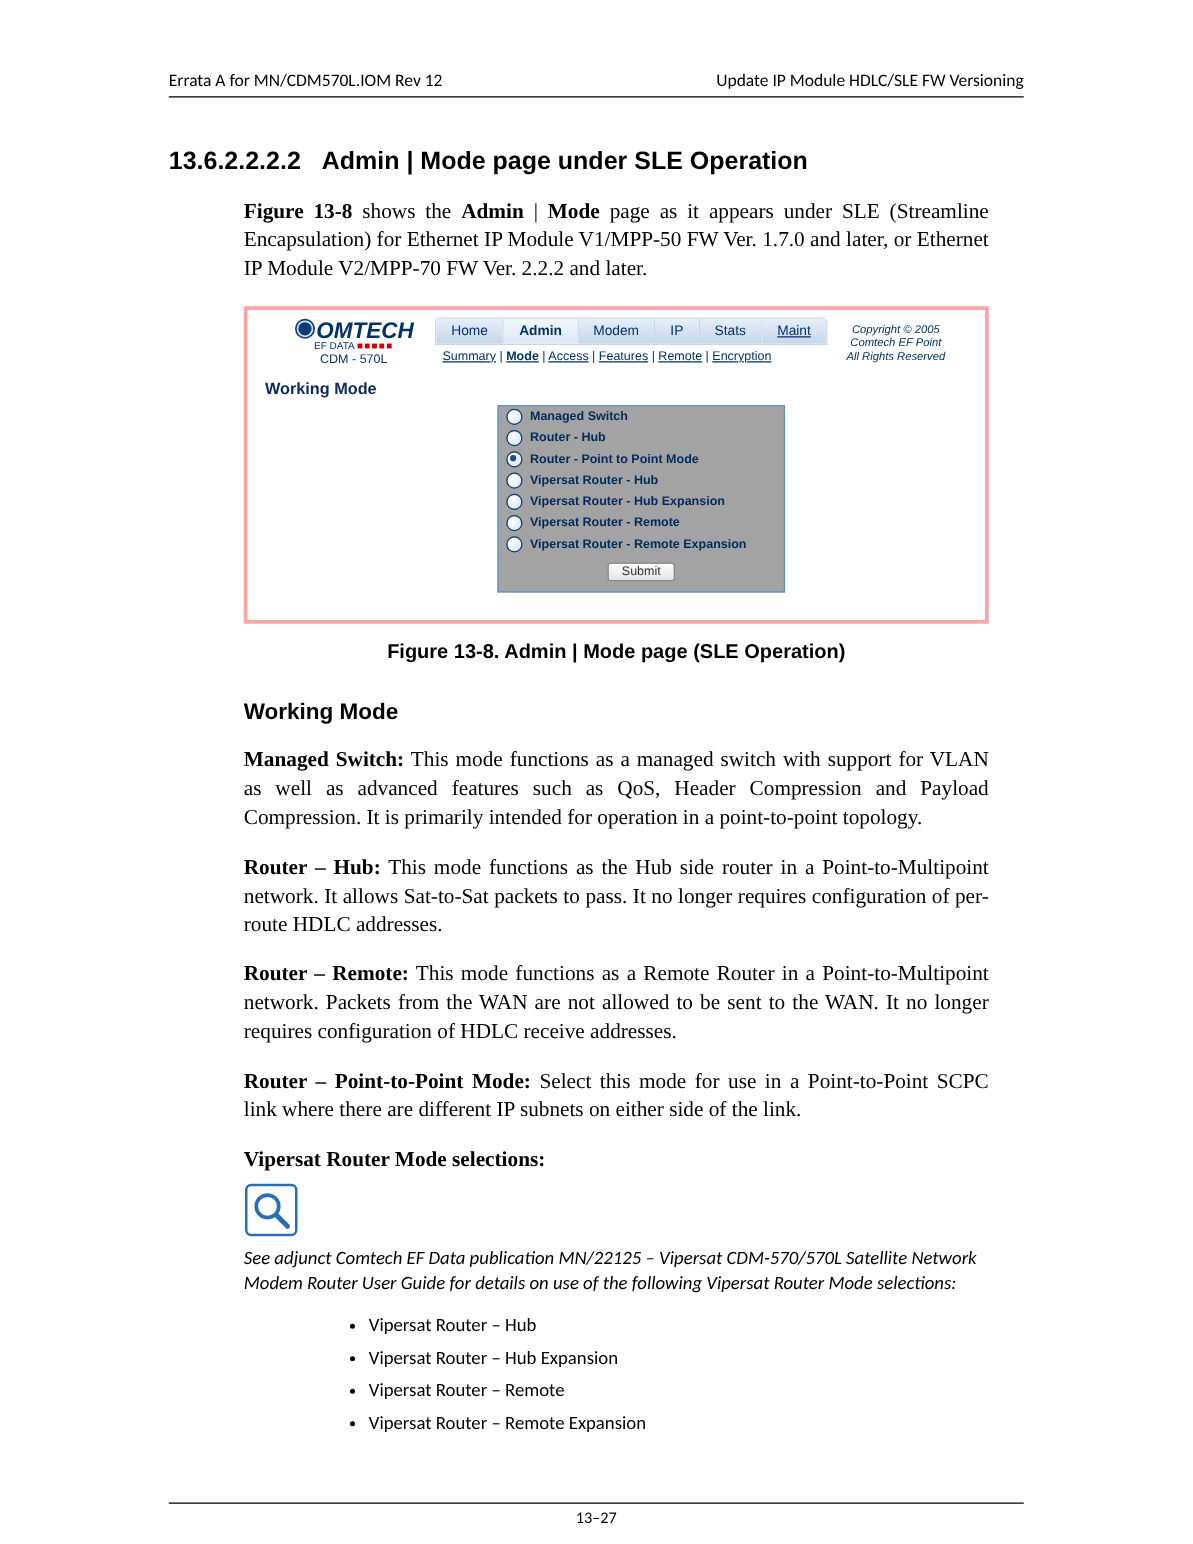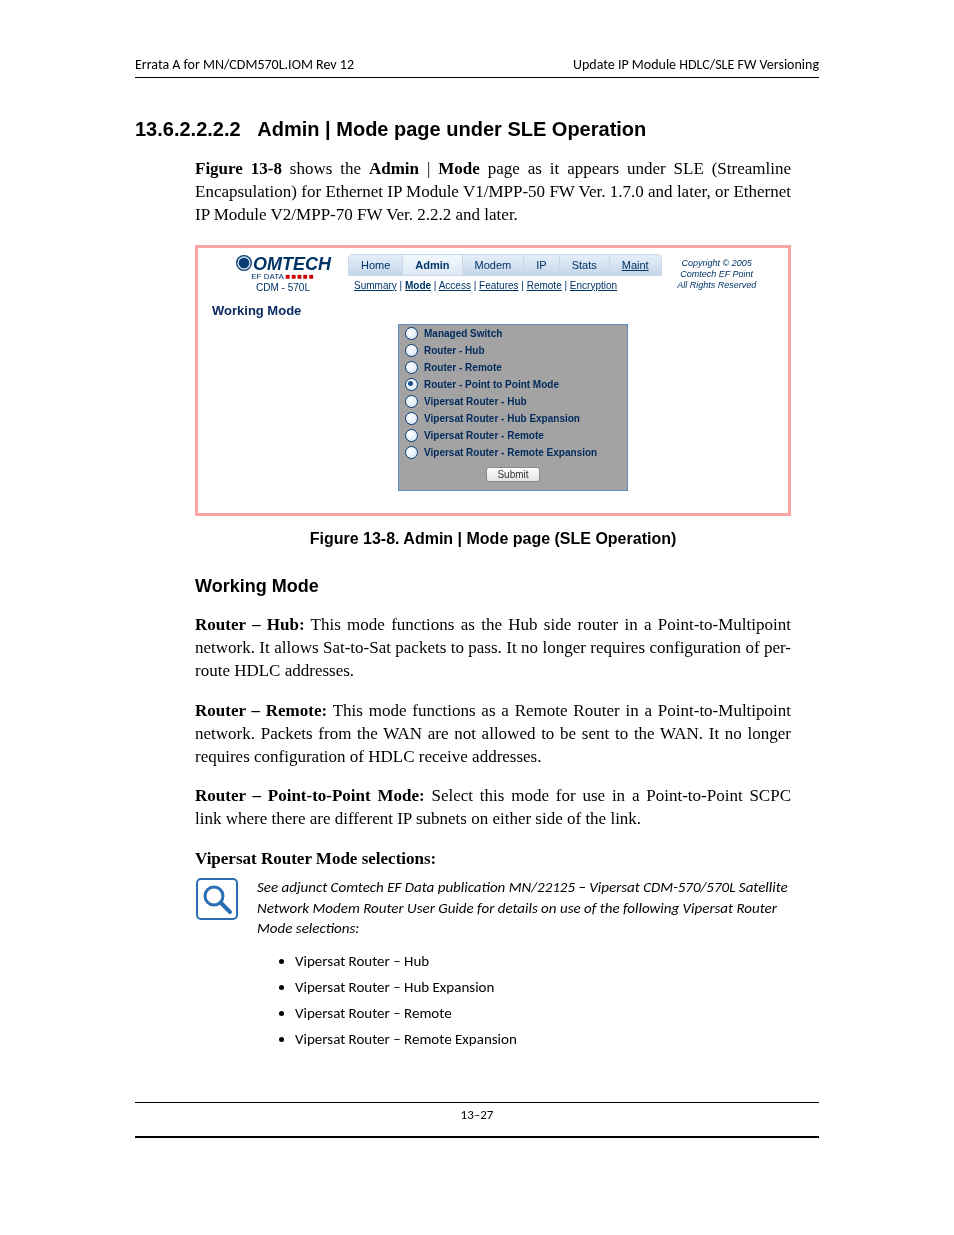--- a/index.html
+++ b/index.html
@@ -186,22 +186,23 @@
     font-family: "Times New Roman", serif;
     font-size: 17px;
     text-align: justify;
     line-height: 1.35;
     margin-bottom: 14px;
   }
   .desc b { font-weight: bold; }
   .note-row {
     display: flex;
     align-items: flex-start;
-    gap: 18px;
+    gap: 7px;
     margin-bottom: 10px;
+    flex-direction: column;
   }
   .note-icon svg { display: block; }
   .note-text {
     font-style: italic;
     font-size: 15px;
     line-height: 1.35;
   }
   ul.vlist {
     list-style: disc;
     padding-left: 100px;
@@ -285,24 +286,20 @@
       <div class="blue-panel">
         <div class="opt-row">
             <span class="radio"></span>
             <span>Managed Switch</span>
           </div>
         <div class="opt-row">
             <span class="radio"></span>
             <span>Router - Hub</span>
           </div>
         <div class="opt-row">
-            <span class="radio"></span>
-            <span>Router - Remote</span>
-          </div>
-        <div class="opt-row">
             <span class="radio checked"></span>
             <span>Router - Point to Point Mode</span>
           </div>
         <div class="opt-row">
             <span class="radio"></span>
             <span>Vipersat Router - Hub</span>
           </div>
         <div class="opt-row">
             <span class="radio"></span>
             <span>Vipersat Router - Hub Expansion</span>
@@ -318,20 +315,21 @@
         <div class="submit-row">
           <button class="submit-btn">Submit</button>
         </div>
       </div>
     </div>
 
     <div class="figure-caption">Figure 13-8. Admin | Mode page (SLE Operation)</div>
 
     <div class="subsection-heading">Working Mode</div>
 
+    <p class="desc"><b>Managed Switch:</b><span> This mode functions as a managed switch with support for VLAN as well as advanced features such as QoS, Header Compression and Payload Compression. It is primarily intended for operation in a point-to-point topology.</span></p>
     <p class="desc"><b>Router – Hub:</b><span> This mode functions as the Hub side router in a Point-to-Multipoint network. It allows Sat-to-Sat packets to pass. It no longer requires configuration of per-route HDLC addresses.</span></p>
     <p class="desc"><b>Router – Remote:</b><span> This mode functions as a Remote Router in a Point-to-Multipoint network. Packets from the WAN are not allowed to be sent to the WAN. It no longer requires configuration of HDLC receive addresses.</span></p>
     <p class="desc"><b>Router – Point-to-Point Mode:</b><span> Select this mode for use in a Point-to-Point SCPC link where there are different IP subnets on either side of the link.</span></p>
 
     <p class="desc" style="margin-bottom:6px"><b>Vipersat Router Mode selections:</b></p>
 
     <div class="note-row">
       <div class="note-icon">
         <svg width="44" height="44" viewBox="0 0 44 44">
           <rect x="2" y="2" width="40" height="40" rx="4" fill="#fff" stroke="#2a6fb5" stroke-width="2"></rect>

